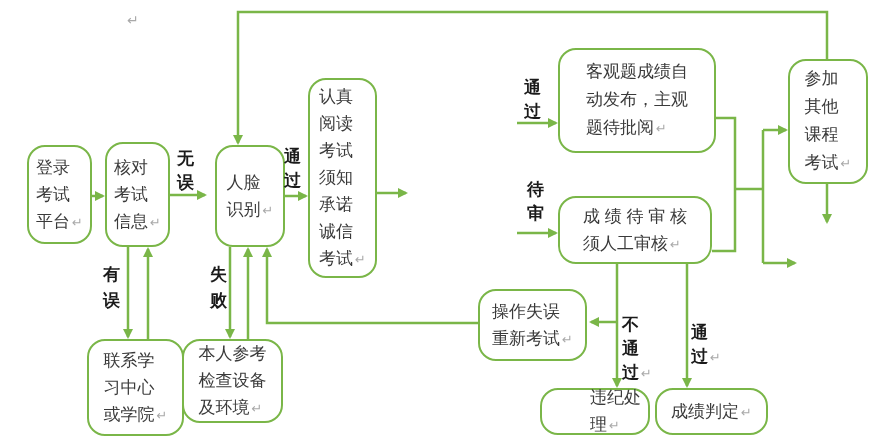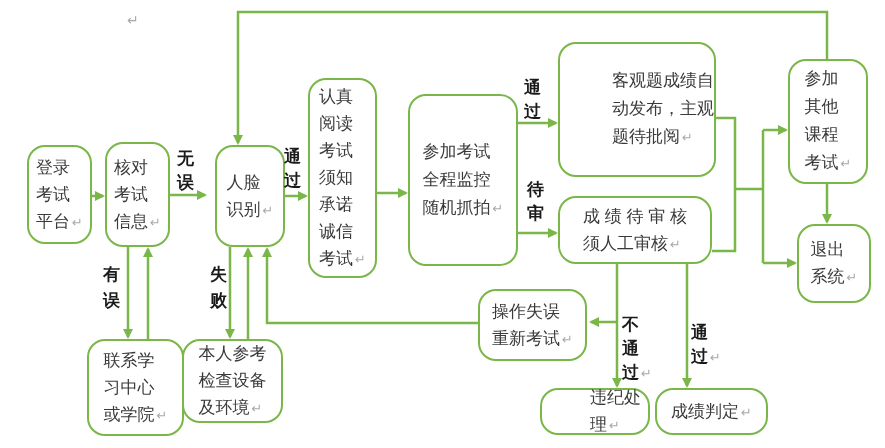--- a/index.html
+++ b/index.html
@@ -78,48 +78,39 @@
   <div class="node" style="left:308px;top:78px;width:69px;height:200px;line-height:27px;align-items:center;">
     <div class="txt"><span>认真
 阅读
 考试
 须知
 承诺
 诚信
 考试</span><span class="ret">↵</span></div>
   </div>
 
-  <div class="node" style="left:408px;top:94px;width:110px;height:172px;line-height:28px;">
-    <div class="txt"><span>参加考试
-全程监控
-随机抓拍</span><span class="ret">↵</span></div>
-  </div>
 
-  <div class="node" style="left:558px;top:42px;width:158px;height:135px;line-height:28px;justify-content:flex-end;">
+  <div class="node" style="left:558px;top:48px;width:158px;height:105px;line-height:28px;">
     <div class="txt"><span>客观题成绩自
 动发布，主观
 题待批阅</span><span class="ret">↵</span></div>
   </div>
 
   <div class="node" style="left:558px;top:196px;width:154px;height:68px;align-items:center;">
     <div class="txt"><span>成 绩 待 审 核
 须人工审核</span><span class="ret">↵</span></div>
   </div>
 
   <div class="node" style="left:788px;top:59px;width:80px;height:125px;line-height:28px;">
     <div class="txt"><span>参加
 其他
 课程
 考试</span><span class="ret">↵</span></div>
   </div>
 
-  <div class="node" style="left:797px;top:224px;width:74px;height:79px;">
-    <div class="txt"><span>退出
-系统</span><span class="ret">↵</span></div>
-  </div>
 
   <div class="node" style="left:478px;top:289px;width:109px;height:72px;">
     <div class="txt"><span>操作失误
 重新考试</span><span class="ret">↵</span></div>
   </div>
 
   <div class="node" style="left:540px;top:388px;width:110px;height:47px;padding-left:48px;">
     <div class="txt"><span>违纪处理</span><span class="ret">↵</span></div>
   </div>
 

